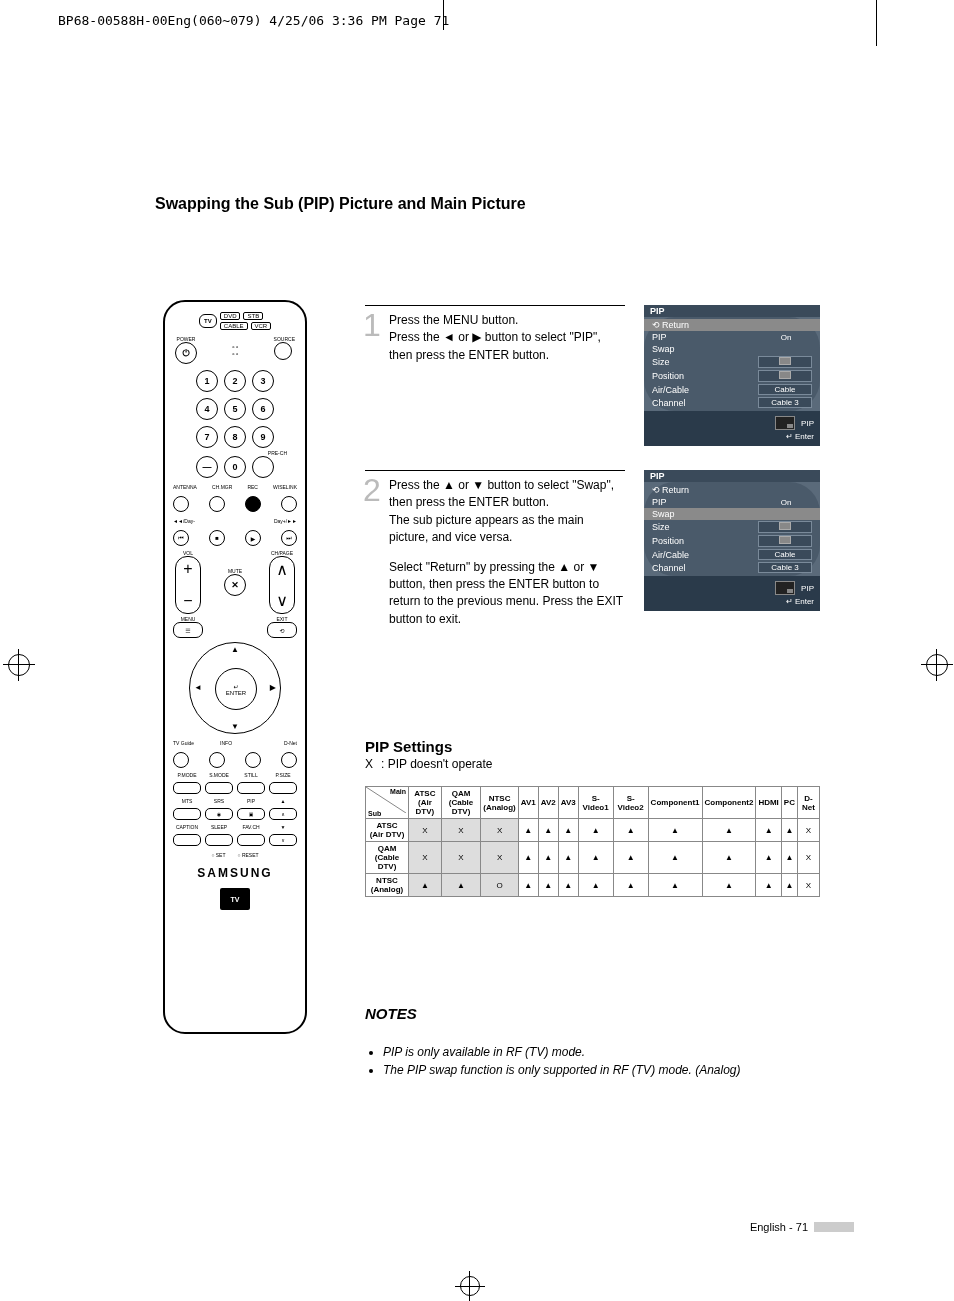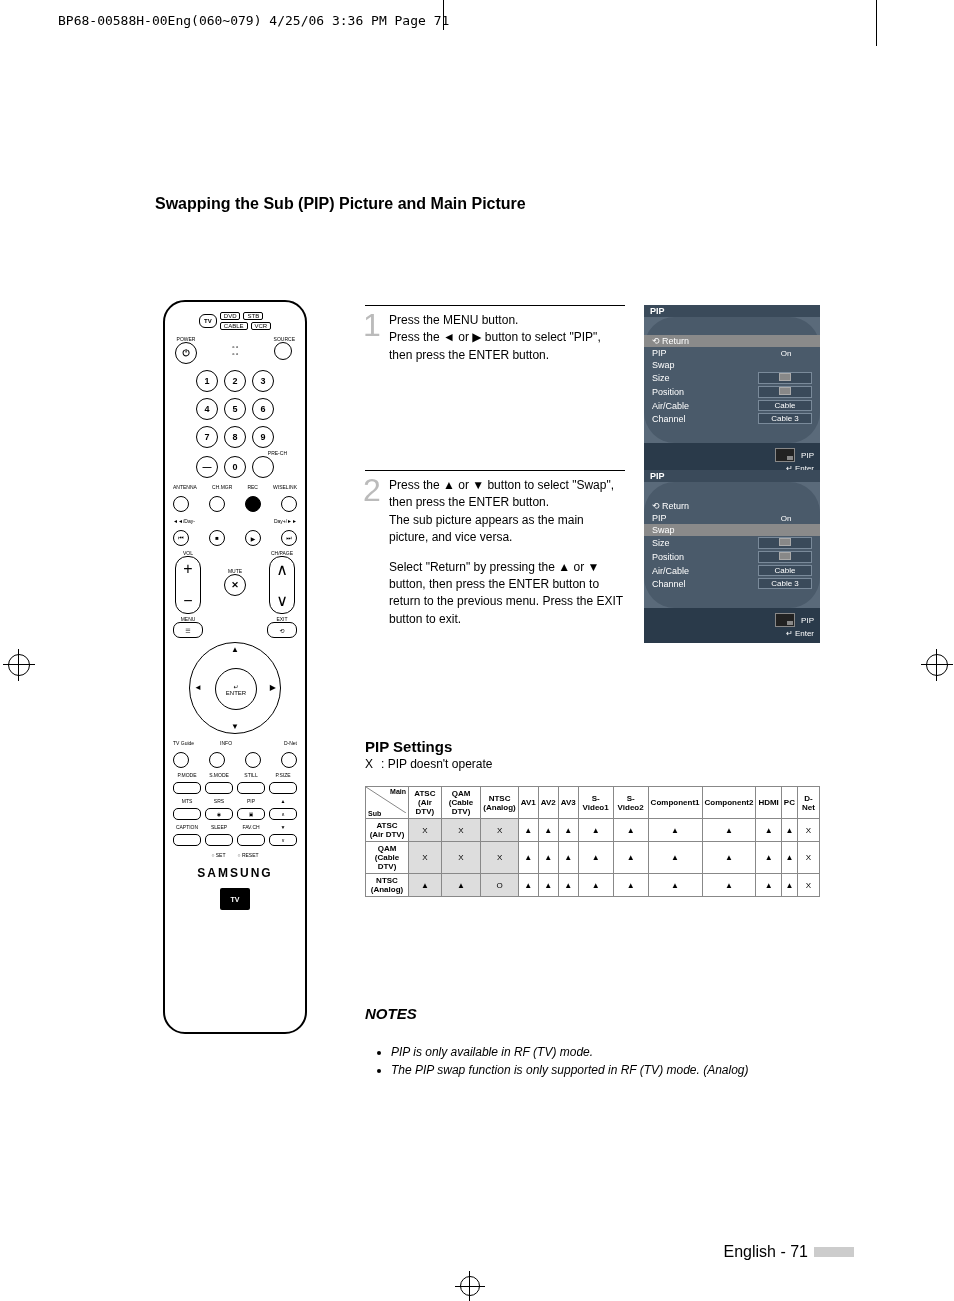--- a/index.html
+++ b/index.html
@@ -82,21 +82,21 @@
     position: absolute;
     left: 644px;
     width: 176px;
     background: #5a6a7a;
     color: #fff;
     font-size: 9px;
   }
   .osd.osd1 { top: 305px; }
   .osd.osd2 { top: 470px; }
   .osd-title { background: #3a4a5a; font-weight: bold; padding: 1px 6px; }
-  .osd-body { background: #4a5a6a; padding: 18px 0; border-radius: 31px; }
+  .osd-body { background: #4a5a6a; padding: 2px 0; border-radius: 31px; }
   .osd-row { display: flex; justify-content: space-between; padding: 1px 8px; align-items:center; }
   .osd-row.highlight { background: #8a8a8a; }
   .osd-row .val-box { background: #3a4a5a; border:1px solid #7a8a9a; padding: 0 8px; font-size:8px; min-width:36px; text-align:center;}
   .osd-row .val-plain { padding: 0 8px; font-size:8px; min-width:36px; text-align:center;}
   .osd-foot { background: #2a3a4a; padding: 4px 6px; display:flex; justify-content:space-between; align-items:center; flex-direction:column;}
   .osd-foot-row { width:100%; display:flex; justify-content:flex-end; align-items:center; gap:6px; font-size:8px; padding:1px 0;}
   .osd-icon-box { background:#888; border:1px solid #aaa; width:16px; height:10px; display:inline-block;}
   .osd-pip-icon { background:#222; border:1px solid #888; width:18px; height:12px; position:relative;}
   .osd-pip-icon::after { content:""; position:absolute; right:1px; bottom:1px; width:6px; height:4px; background:#888;}
 
@@ -133,27 +133,27 @@
   .row-shade { background:#ddd; }
   .col-shade { background:#ddd; }
 
   .notes {
     position: absolute;
     top: 1005px;
     left: 365px;
     width: 455px;
   }
   .notes-title { font-weight: bold; font-style: italic; font-size: 15px; margin-bottom: 21px; }
-  .notes ul { margin:8px; padding-left: 18px; font-style: italic; font-size: 12px; line-height:1.5;}
+  .notes ul { margin:0; padding-left: 18px; font-style: italic; font-size: 12px; line-height:1.5;}
 
   .footer {
     position: absolute;
-    bottom: 40px;
+    bottom: 68px;
     right: 100px;
-    font-size: 16px;
+    font-size: 11px;
     display:flex; align-items:center; gap:6px;
   }
   .footer-bar { width:40px; height:10px; background:#ccc; }
   .reg-mark { position:absolute; width:20px; height:20px; border:1px solid #000; border-radius:50%; }
   .reg-mark::before { content:""; position:absolute; top:9px; left:-6px; width:32px; height:1px; background:#000;}
   .reg-mark::after { content:""; position:absolute; left:9px; top:-6px; height:32px; width:1px; background:#000;}
 
   .top-line { position:absolute; top:0; left:443px; width:1px; height:30px; background:#000;}
   .right-line { position:absolute; top:0; left:876px; width:1px; height:46px; background:#000;}
   .bot-line-v { position:absolute; bottom:0; left:469px; width:1px; height:30px; background:#000;}

